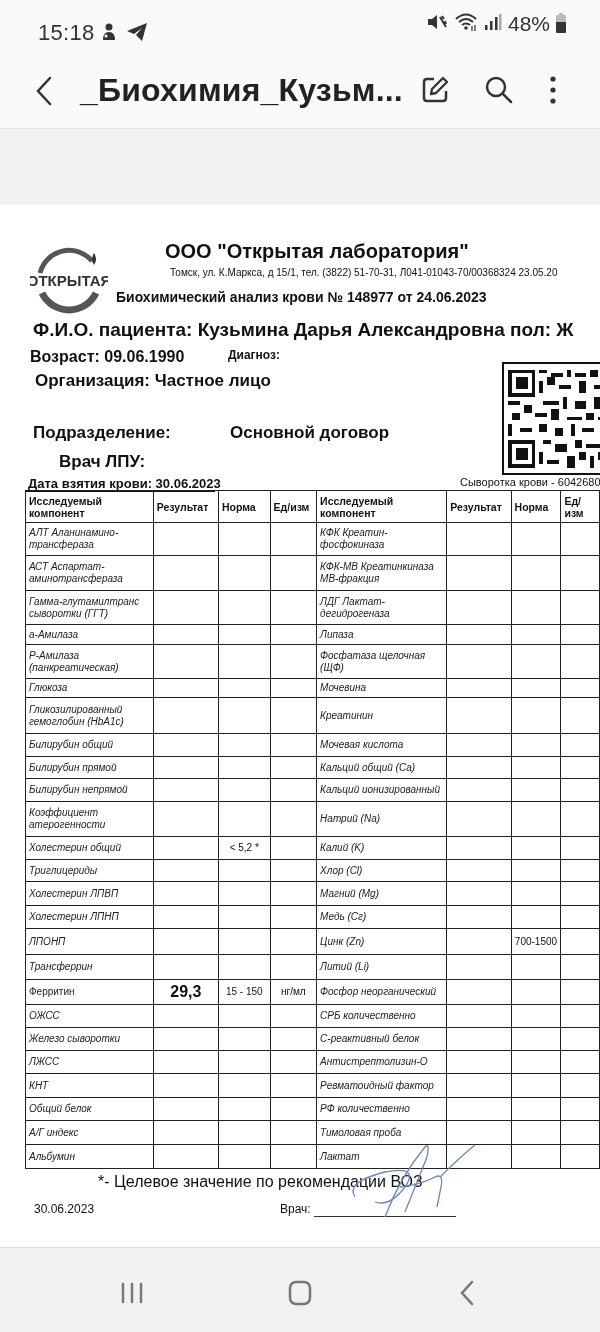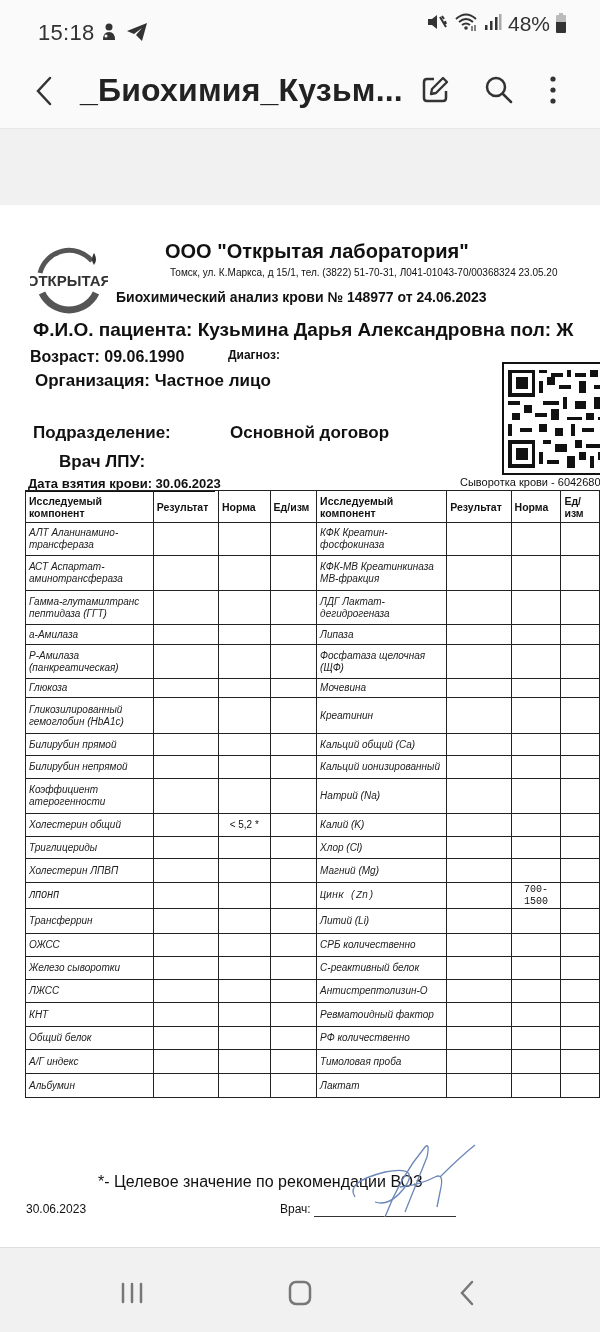--- a/index.html
+++ b/index.html
@@ -44,21 +44,21 @@
 
   table.results { position: absolute; left: 25px; top: 285px; border-collapse: collapse; table-layout: fixed; }
   table.results td, table.results th { border: 1.5px solid #222; font-size: 10px; padding: 0 3px; vertical-align: middle; overflow: hidden; line-height: 12px; }
   table.results th { font-weight: bold; text-align: left; font-size: 10.5px; }
   table.results td.comp { font-style: italic; color: #222; }
   td.center { text-align: center; }
   td.big { font-size: 16px !important; font-weight: bold; font-style: normal; text-align: center; }
   td.plain { font-style: normal !important; }
 
   .footnote { position: absolute; left: 98px; top: 968px; font-size: 16px; white-space: nowrap; }
-  .foot-date { position: absolute; left: 26px; top: 997px; font-size: 12px; white-space: nowrap; }
+  .foot-date { position: absolute; left: 34px; top: 997px; font-size: 12px; white-space: nowrap; }
   .doctor-sign-label { position: absolute; left: 280px; top: 997px; font-size: 12px; white-space: nowrap; }
   .sign-line { position: absolute; left: 314px; top: 1011px; width: 142px; height: 1px; background: #333; }
   .signature { position: absolute; left: 345px; top: 932px; width: 135px; height: 90px; pointer-events: none; }
 
   .nav-bar { position: absolute; left: 0; top: 1248px; width: 600px; height: 84px; background: #f1f1f1; }
   .nav-btn { position: absolute; top: 30px; width: 40px; height: 30px; cursor: pointer; }
 </style>
 </head>
 <body>
 
@@ -247,21 +247,21 @@
           <td class="comp">АСТ Аспартат-аминотрансфераза</td>
           <td class="center"></td>
           <td class="center"></td>
           <td class="center"></td>
           <td class="comp">КФК-МВ Креатинкиназа МВ-фракция</td>
           <td class="center"></td>
           <td class="center"></td>
           <td class="center"></td>
         </tr>
         <tr style="height: 34px;">
-          <td class="comp">Гамма-глутамилтранс пептидаза (ГГТ)</td>
+          <td class="comp">Гамма-глутамилтранс сыворотки (ГГТ)</td>
           <td class="center"></td>
           <td class="center"></td>
           <td class="center"></td>
           <td class="comp">ЛДГ Лактат-дегидрогеназа</td>
           <td class="center"></td>
           <td class="center"></td>
           <td class="center"></td>
         </tr>
         <tr style="height: 20px;">
           <td class="comp">a-Амилаза</td>
@@ -296,20 +296,30 @@
         <tr style="height: 36px;">
           <td class="comp">Гликозилированный гемоглобин (HbA1c)</td>
           <td class="center"></td>
           <td class="center"></td>
           <td class="center"></td>
           <td class="comp">Креатинин</td>
           <td class="center"></td>
           <td class="center"></td>
           <td class="center"></td>
         </tr>
+        <tr style="height: 23px;">
+          <td class="comp">Билирубин общий</td>
+          <td class="center"></td>
+          <td class="center"></td>
+          <td class="center"></td>
+          <td class="comp">Мочевая кислота</td>
+          <td class="center"></td>
+          <td class="center"></td>
+          <td class="center"></td>
+        </tr>
         <tr style="height: 22px;">
           <td class="comp">Билирубин прямой</td>
           <td class="center"></td>
           <td class="center"></td>
           <td class="center"></td>
           <td class="comp">Кальций общий (Са)</td>
           <td class="center"></td>
           <td class="center"></td>
           <td class="center"></td>
         </tr>
@@ -356,36 +366,56 @@
         <tr style="height: 24px;">
           <td class="comp">Холестерин ЛПВП</td>
           <td class="center"></td>
           <td class="center"></td>
           <td class="center"></td>
           <td class="comp">Магний (Mg)</td>
           <td class="center"></td>
           <td class="center"></td>
           <td class="center"></td>
         </tr>
-        <tr style="height: 26px; font-family: Liberation Mono, monospace;">
+        <tr style="height: 23px;">
+          <td class="comp">Холестерин ЛПНП</td>
+          <td class="center"></td>
+          <td class="center"></td>
+          <td class="center"></td>
+          <td class="comp">Медь (Сг)</td>
+          <td class="center"></td>
+          <td class="center"></td>
+          <td class="center"></td>
+        </tr>
+        <tr style="height: 26px;">
           <td class="comp">ЛПОНП</td>
           <td class="center"></td>
           <td class="center"></td>
           <td class="center"></td>
           <td class="comp">Цинк (Zn)</td>
           <td class="center"></td>
           <td class="center">700-1500</td>
           <td class="center"></td>
         </tr>
         <tr style="height: 25px;">
           <td class="comp">Трансферрин</td>
           <td class="center"></td>
           <td class="center"></td>
           <td class="center"></td>
           <td class="comp">Литий (Li)</td>
+          <td class="center"></td>
+          <td class="center"></td>
+          <td class="center"></td>
+        </tr>
+        <tr style="height: 25px;">
+          <td class="comp plain">Ферритин</td>
+          <td class="center big">29,3</td>
+          <td class="center">15 - 150</td>
+          <td class="center">нг/мл</td>
+          <td class="comp">Фосфор неорганический</td>
           <td class="center"></td>
           <td class="center"></td>
           <td class="center"></td>
         </tr>
         <tr style="height: 23px;">
           <td class="comp">ОЖСС</td>
           <td class="center"></td>
           <td class="center"></td>
           <td class="center"></td>
           <td class="comp">СРБ количественно</td>

